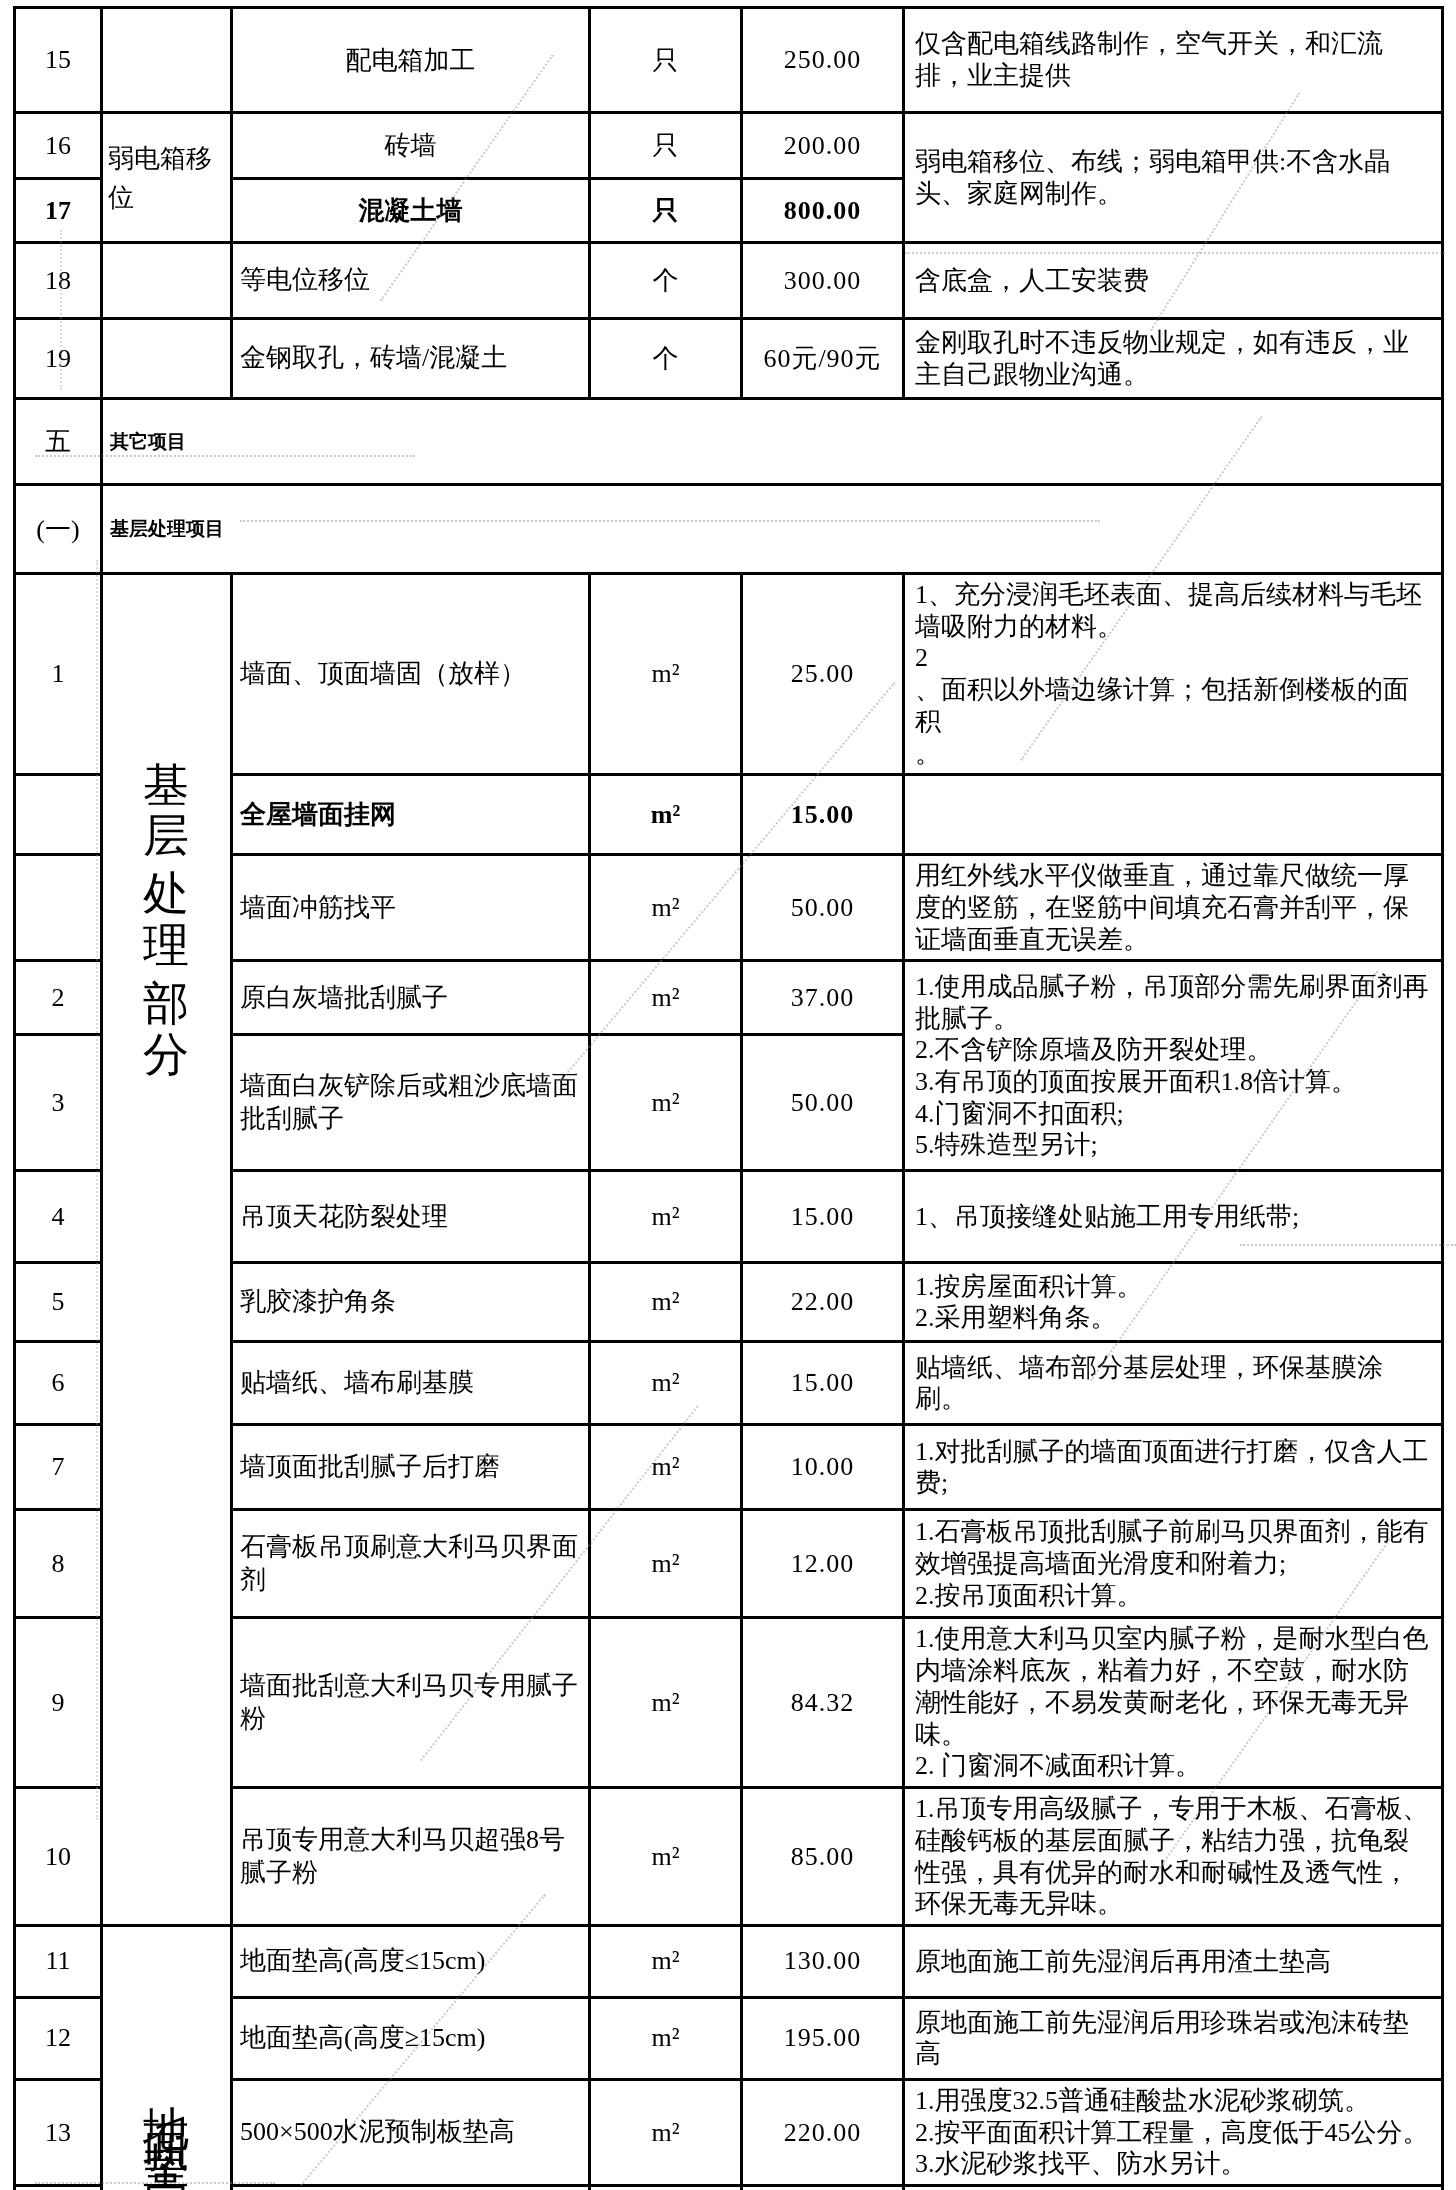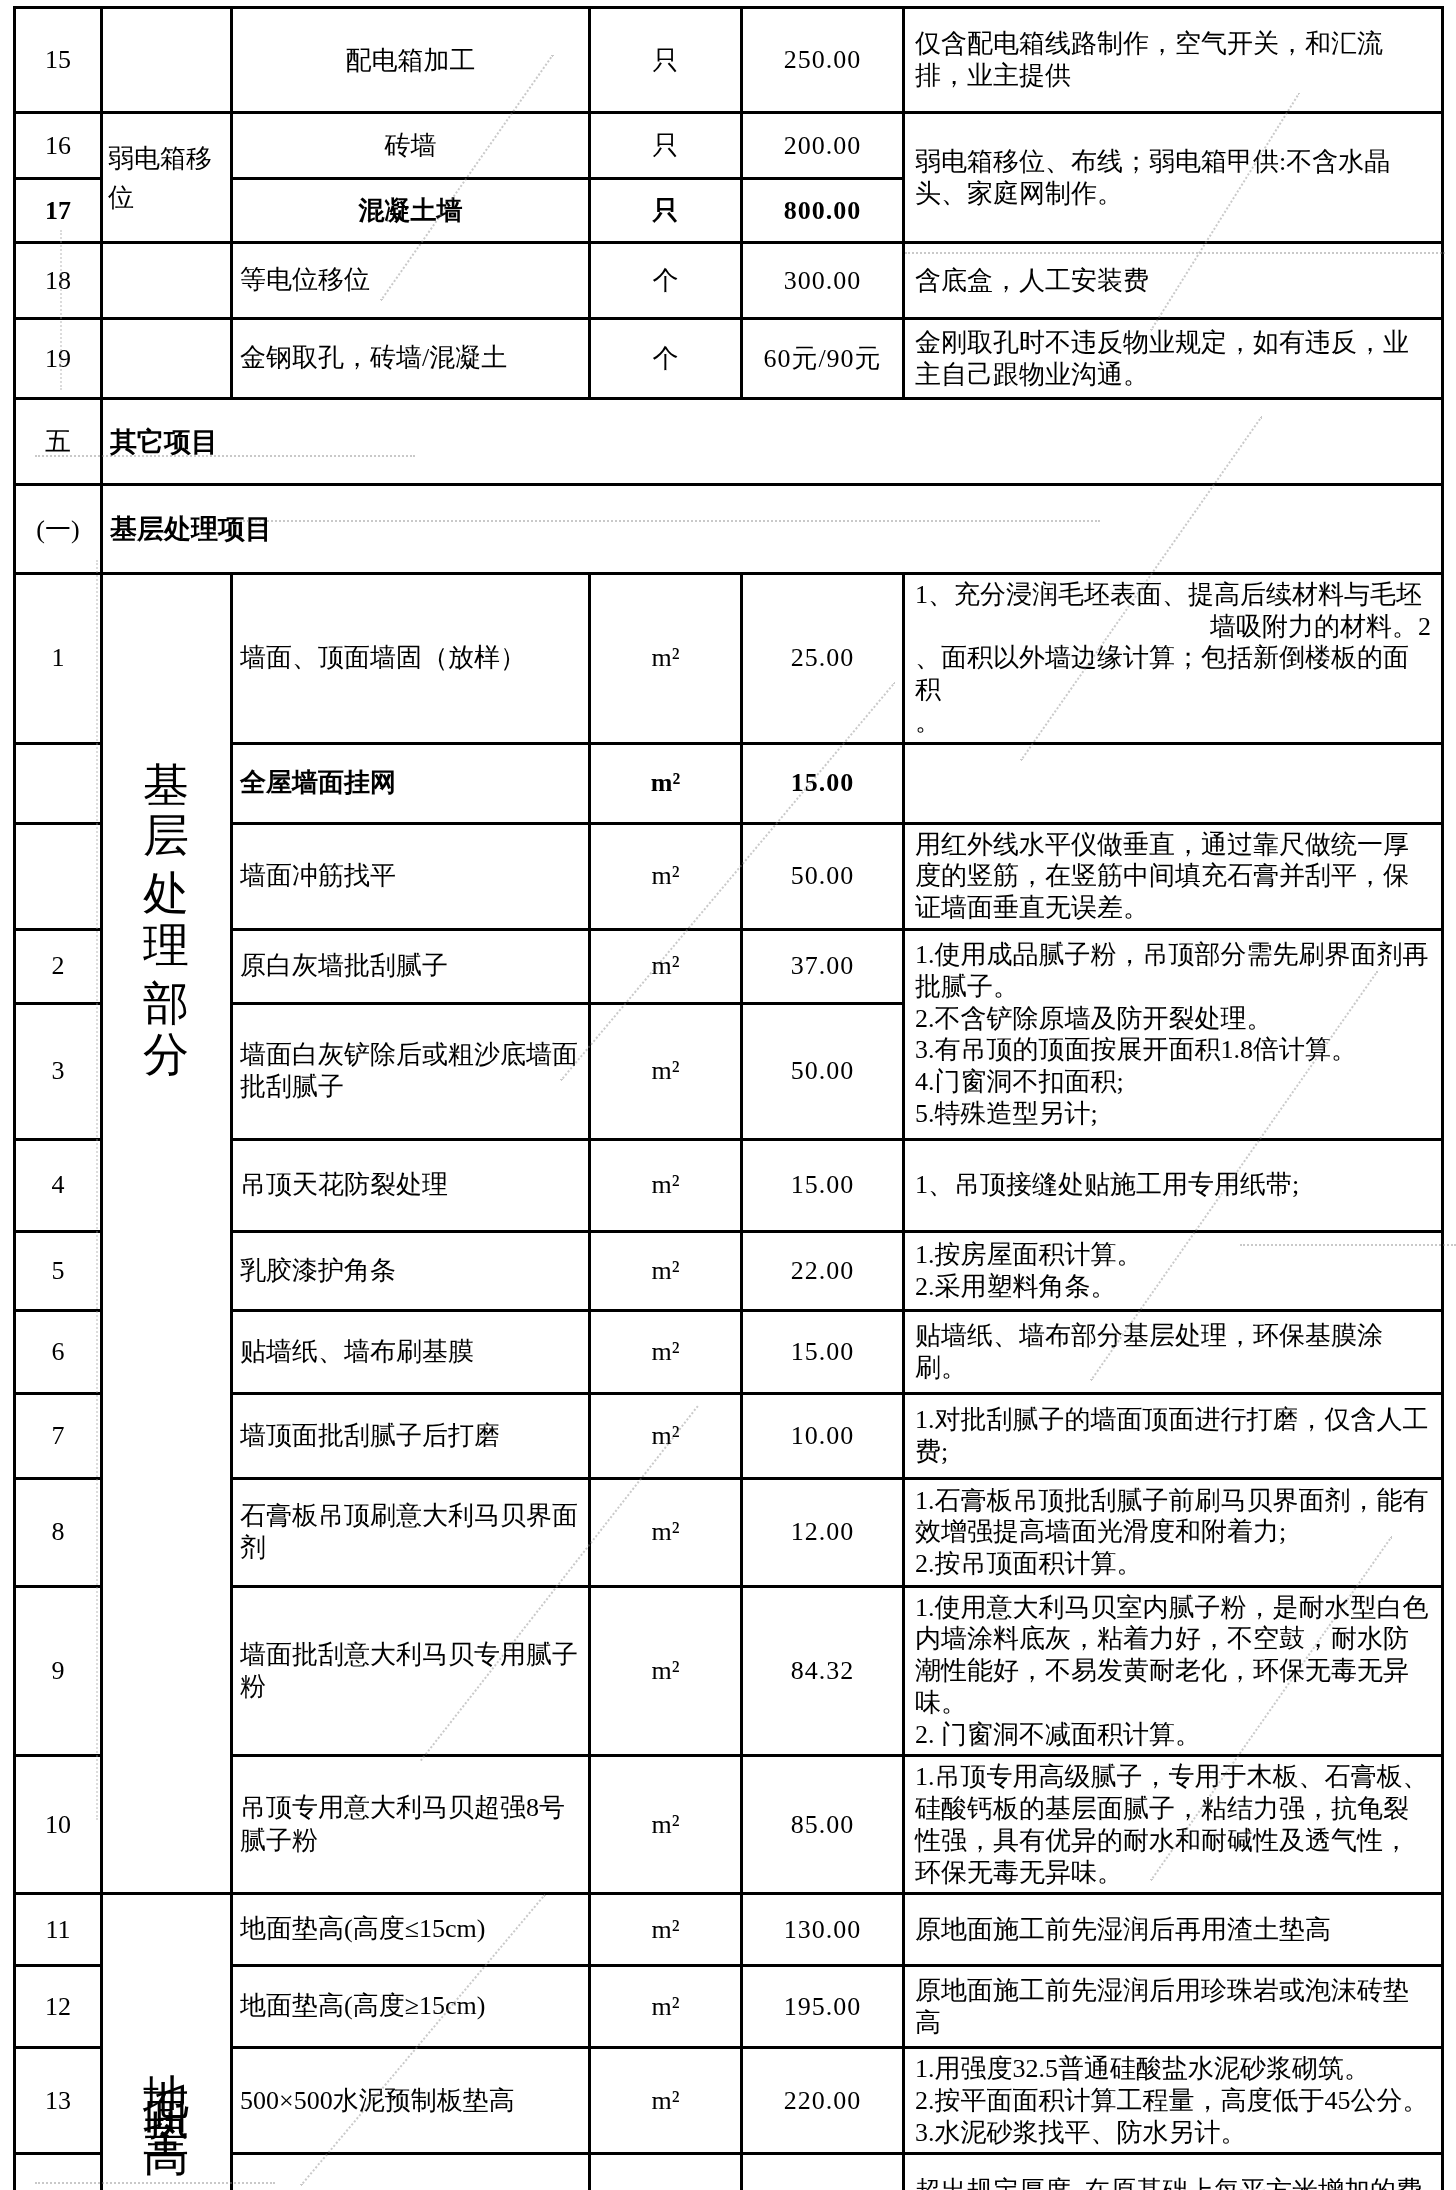--- a/index.html
+++ b/index.html
@@ -13,24 +13,24 @@
   .num{text-align:center;}
   .cat{text-align:center;}
   .cat-h{text-align:left;padding:0 5px;line-height:1.5;}
   .cat-top{vertical-align:top;padding-top:150px;}
   .vert{writing-mode:vertical-rl;text-orientation:upright;font-size:46px;letter-spacing:18px;display:inline-block;line-height:1.2;}
   .vert.tall{letter-spacing:54px;}
   .ic{text-align:center;}
   .il{text-align:left;padding:0 7px;line-height:1.25;}
   .unit{text-align:center;}
   .price{text-align:center;letter-spacing:1px;}
-  .sec{font-weight:bold;text-align:left;padding-left:7px;font-size:27px;}
+  .sec{font-weight:bold;text-align:left;padding-left:7px;font-size:19px;}
   .note{text-align:left;padding:4px 10px;line-height:1.22;}
   .nline{min-height:31px;}
-  .flexline{display:flex;justify-content:flex-end;}
+  .flexline{display:flex;justify-content:flex-end;flex-direction:column;}
   .dot{position:absolute;border-top:2px dotted #8a8a8a;opacity:.45;transform-origin:left top;pointer-events:none;z-index:3;}
   .dotv{position:absolute;border-left:2px dotted #9a9a9a;opacity:.35;pointer-events:none;z-index:3;}
 </style>
 </head>
 <body>
 
 <table>
   <colgroup>
     <col style="width:87px">
       <col style="width:130px">

